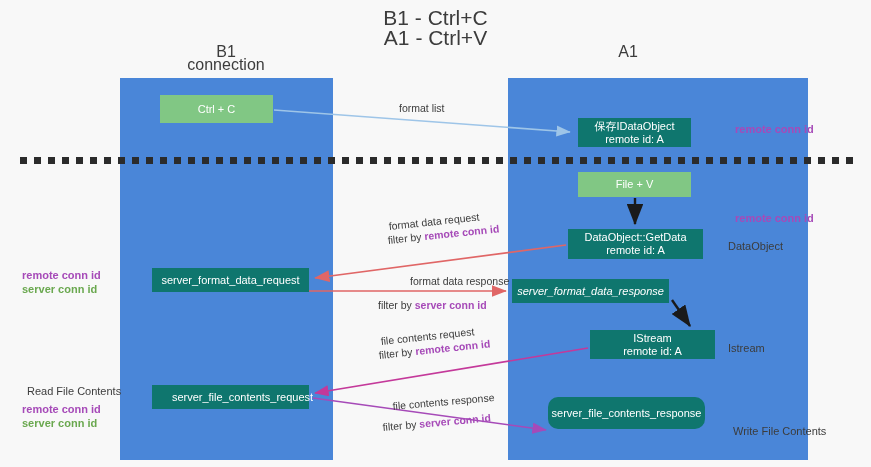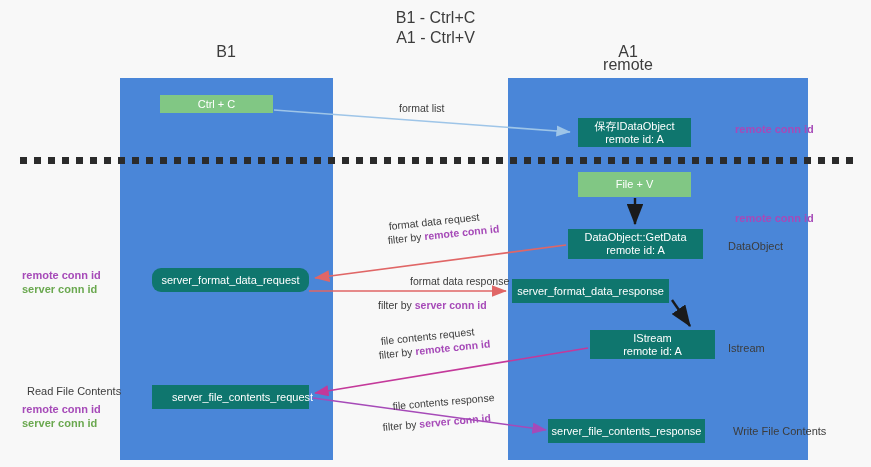--- a/index.html
+++ b/index.html
@@ -23,21 +23,21 @@
     font-size:16px;line-height:13px;
   }
   #hdr-b1{left:156px;top:45px;width:140px;}
   #hdr-a1{left:558px;top:45px;width:140px;}
   .lane-header .l1{display:block;}
   .lane-header .l2{display:block;}
 
   
   #title{
     position:absolute;left:0;top:8px;width:871px;text-align:center;
-    color:#3c3c3c;font-size:16px;line-height:20px;
+    color:#3c3c3c;font-size:21px;line-height:20px;
   }
   #title span{display:block;}
 
   
   #divider{
     position:absolute;left:20px;top:157px;width:836px;height:7px;
     background-image:repeating-linear-gradient(to right,#2b2b2b 0 7px,transparent 7px 14px);
   }
 
   
@@ -46,29 +46,29 @@
     align-items:center;justify-content:center;
     color:#ffffff;font-size:11px;line-height:13px;text-align:center;
     box-sizing:border-box;padding:2px 4px;
   }
   .box .sub{display:block;}
   .green{background:#81c784;}
   .orange{background:#fbb council;}
   .orange{background:#fbb040;}
   .orange{background:#0f766e;}
 
-  #box-ctrlc{left:160px;top:95px;width:113px;height:18px;}
+  #box-ctrlc{left:160px;top:95px;width:113px;height:28px;}
   #box-idataobject{left:578px;top:118px;width:113px;height:29px;}
   #box-ctrlv{left:578px;top:172px;width:113px;height:25px;}
   #box-getdata{left:568px;top:229px;width:135px;height:30px;}
-  #box-sfdreq{left:152px;top:268px;width:157px;height:24px;border-radius:9px;}
-  #box-sfdresp{left:512px;top:279px;width:157px;height:24px;}
+  #box-sfdreq{left:152px;top:268px;width:157px;height:24px;}
+  #box-sfdresp{left:512px;top:279px;width:157px;height:24px;font-style:italic;}
   #box-istream{left:590px;top:330px;width:125px;height:29px;}
   #box-sfcreq{left:152px;top:385px;width:157px;height:24px;padding-left:28px;}
-  #box-sfcresp{left:548px;top:419px;width:157px;height:24px;}
+  #box-sfcresp{left:548px;top:397px;width:157px;height:32px;border-radius:10px;}
 
   
   .note{position:absolute;font-size:11px;line-height:14px;color:#3c3c3c;}
   .cid-remote{color:#a64ab8;font-weight:bold;}
   .cid-server{color:#6aa84f;font-weight:bold;}
 
   #note-remote-1{left:735px;top:122px;}
   #note-remote-2{left:735px;top:211px;}
   #note-dataobject{left:728px;top:219px;margin-top:20px;}
   #note-istream{left:728px;top:341px;}
@@ -104,24 +104,24 @@
   <div id="title">
     <span>B1 - Ctrl+C</span>
     <span>A1 - Ctrl+V</span>
   </div>
 
   <div class="lane" id="lane-b1"></div>
   <div class="lane" id="lane-a1"></div>
 
   <div class="lane-header" id="hdr-b1">
     <span class="l1">B1</span>
+    <span class="l2">connection</span>
   </div>
   <div class="lane-header" id="hdr-a1">
     <span class="l1">A1</span>
-    <span class="l2">remote</span>
   </div>
 
   <svg id="wires">
     <defs>
       <marker id="ah-blue" markerWidth="9" markerHeight="7" refX="8.5" refY="3.5" orient="auto">
         <polygon points="0,0 9,3.5 0,7" fill="#9ec5e8"></polygon>
       </marker>
       <marker id="ah-black" markerWidth="9" markerHeight="7" refX="8.5" refY="3.5" orient="auto">
         <polygon points="0,0 9,3.5 0,7" fill="#1a1a1a"></polygon>
       </marker>

